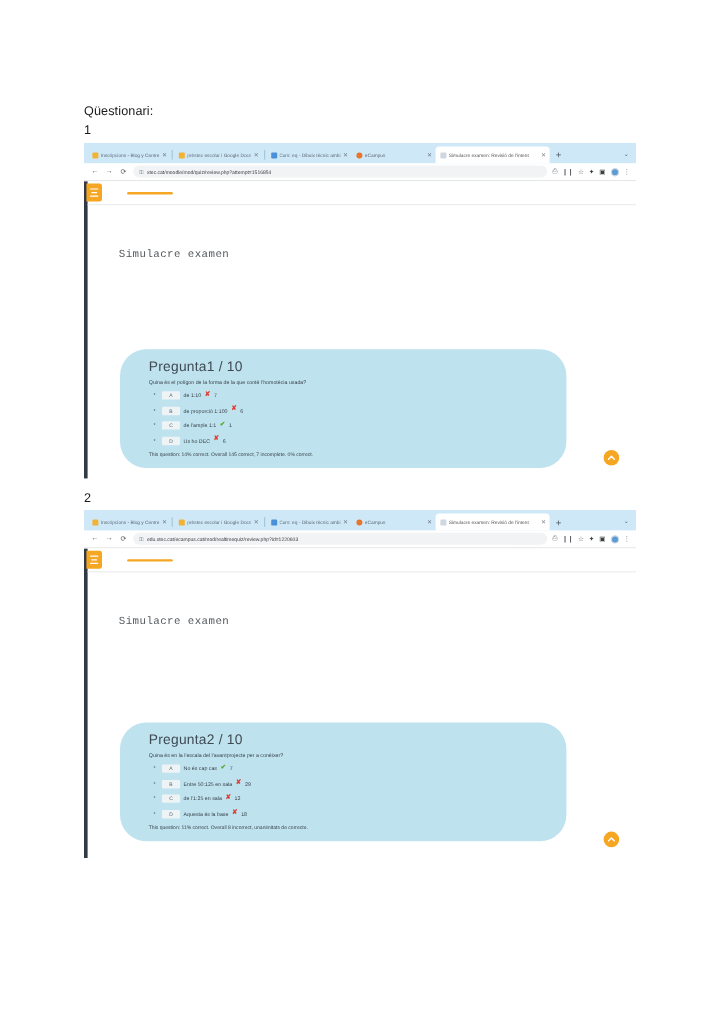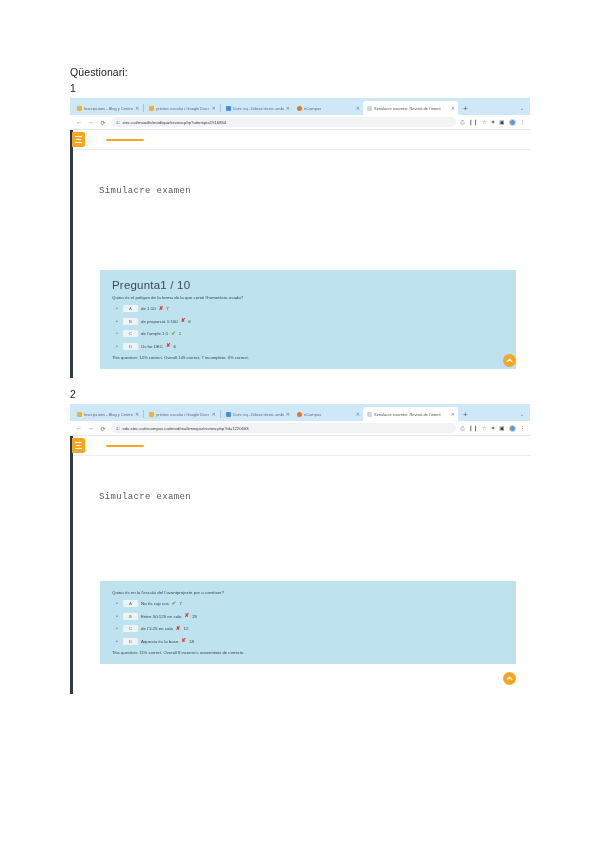--- a/index.html
+++ b/index.html
@@ -13,20 +13,21 @@
     font-family: "Liberation Sans", sans-serif;
     overflow: hidden;
     position: relative;
   }
 
   
   .page {
     position: absolute;
     inset: 0;
     background: #ffffff;
+    margin-top: 21px;
   }
 
   .doc-heading {
     position: absolute;
     left: 70px;
     top: 66px;
     font-size: 10.5px;
     color: #1a1a1a;
     letter-spacing: .1px;
   }
@@ -239,24 +240,25 @@
     font-size: 9px;
     color: #54595e;
     letter-spacing: .35px;
     font-family: Liberation Mono, monospace;
   }
 
   
   .qcard {
     position: absolute;
     left: 30px;
-    width: 416px;
+    width: 372px;
     background: #bfe2ef;
-    padding: 9px 12px 9px 12px;
+    padding: 9px 12px 9px 24px;
     box-sizing: border-box;
+    border-radius: 22px;
   }
   .shot-1 .qcard { top: 140px; }
   .shot-2 .qcard { top: 145px; }
 
   .q-title {
     font-size: 11.5px;
     color: #3f4a52;
     letter-spacing: .2px;
     margin-bottom: 4px;
   }
@@ -522,20 +524,21 @@
             <i></i>
             <i></i>
         </div>
         <div class="header-bar"></div>
         <div class="header-rule"></div>
       </div>
 
       <div class="page-title">Simulacre examen</div>
 
       <div class="qcard">
+        <div class="q-title">Pregunta2 / 10</div>
         <div class="q-text">Quina és en la l'escala del l'avantprojecte per a conèixer?</div>
         <ul class="opt-list">
           <li class="opt">
             <span class="opt-bullet">•</span>
             <span class="opt-letter">A</span>
             <span class="opt-text">No és cap cas</span>
             <span class="mark correct">✔</span>
             <span class="opt-count">7</span>
           </li>
           <li class="opt">

